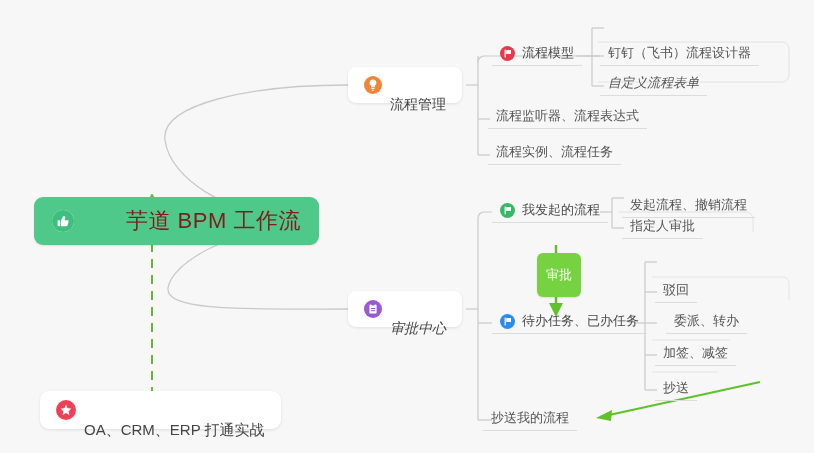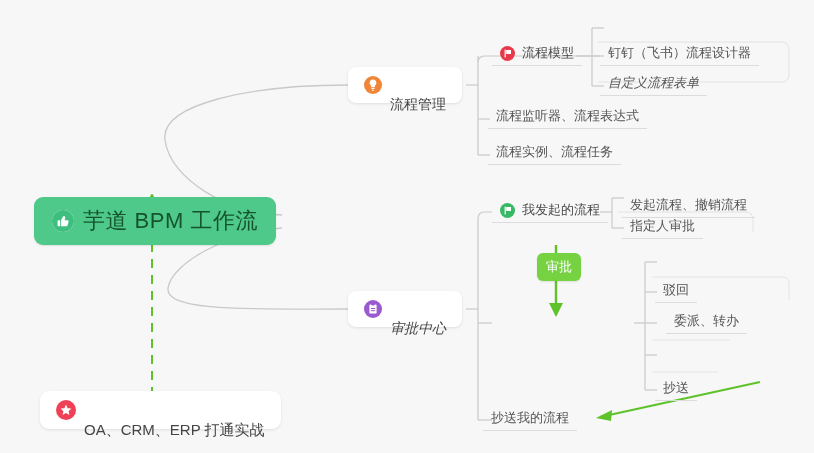--- a/index.html
+++ b/index.html
@@ -16,21 +16,21 @@
   .root-node{
     position:absolute;
     display:flex;align-items:center;gap:9px;
     background:#4ec98a;
     border-radius:9px;
     padding:0 18px;
     height:48px;
     box-shadow:0 1px 2px rgba(0,0,0,.10);
   }
   .root-label{
-    color:#14532d;font-size:22px;letter-spacing:.5px;white-space:nowrap;
+    color:#7f1d1d;font-size:22px;letter-spacing:.5px;white-space:nowrap;margin-left:43px;
   }
 
   
   .card-node{
     position:absolute;
     display:flex;align-items:center;gap:8px;
     background:#ffffff;
     border-radius:8px;
     padding:0 16px;
     height:36px;
@@ -50,21 +50,21 @@
   }
   .leaf-label{color:#555;font-size:13px;white-space:nowrap;}
   .leaf.titled .leaf-label{color:#4a4a4a;font-size:13px;}
 
   
   .tag-node{
     position:absolute;
     display:flex;align-items:center;justify-content:center;
     background:#76d241;
     border-radius:6px;
-    height:28px;padding:0 9px;
+    height:44px;padding:0 9px;
     box-shadow:0 1px 2px rgba(0,0,0,.10);
   }
   .tag-label{color:#ffffff;font-size:13px;white-space:nowrap;}
 
   
   .ricon{
     width:18px;height:18px;border-radius:50%;
     display:flex;align-items:center;justify-content:center;
     flex:0 0 auto;
   }
@@ -217,27 +217,40 @@
     <span class="leaf-label">发起流程、撤销流程</span>
   </div>
   <div class="leaf" style="left:622px;top:217px;">
     <span class="leaf-label">指定人审批</span>
   </div>
 
   <div class="tag-node" style="left:537px;top:253px;">
     <span class="tag-label">审批</span>
   </div>
 
+  <div class="leaf titled" style="left:492px;top:312px;">
+    <span class="ricon sm">
+      <svg width="15" height="15" viewBox="0 0 15 15">
+        <circle cx="7.5" cy="7.5" r="7.5" fill="#2a8cf0"></circle>
+        <rect x="4.6" y="3.6" width="1.2" height="7.8" fill="#ffffff"></rect>
+        <path d="M6.2 4 L11 4 L11 8 L6.2 8 Z" fill="#ffffff"></path>
+      </svg>
+    </span>
+    <span class="leaf-label">待办任务、已办任务</span>
+  </div>
 
   <div class="leaf" style="left:655px;top:281px;">
     <span class="leaf-label">驳回</span>
   </div>
   <div class="leaf" style="left:666px;top:312px;">
     <span class="leaf-label">委派、转办</span>
   </div>
+  <div class="leaf" style="left:655px;top:344px;">
+    <span class="leaf-label">加签、减签</span>
+  </div>
   <div class="leaf" style="left:655px;top:379px;">
     <span class="leaf-label">抄送</span>
   </div>
 
   <div class="leaf" style="left:483px;top:409px;">
     <span class="leaf-label">抄送我的流程</span>
   </div>
 
 </div>
 

